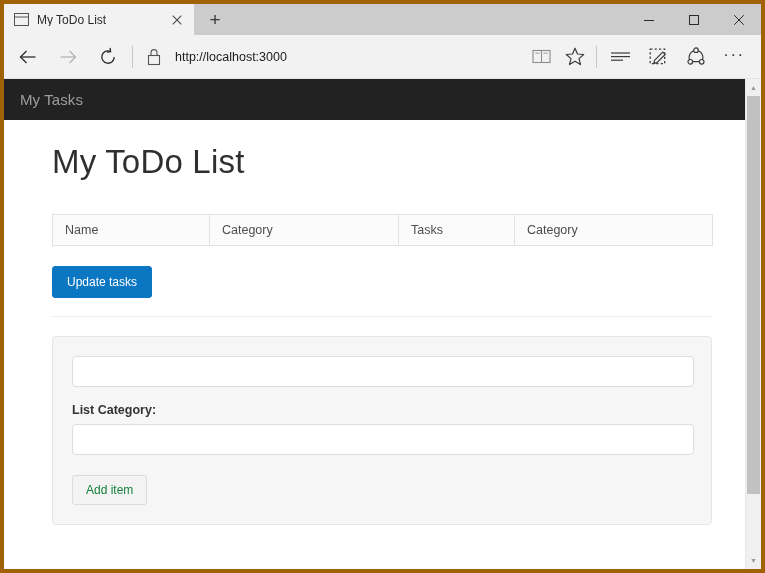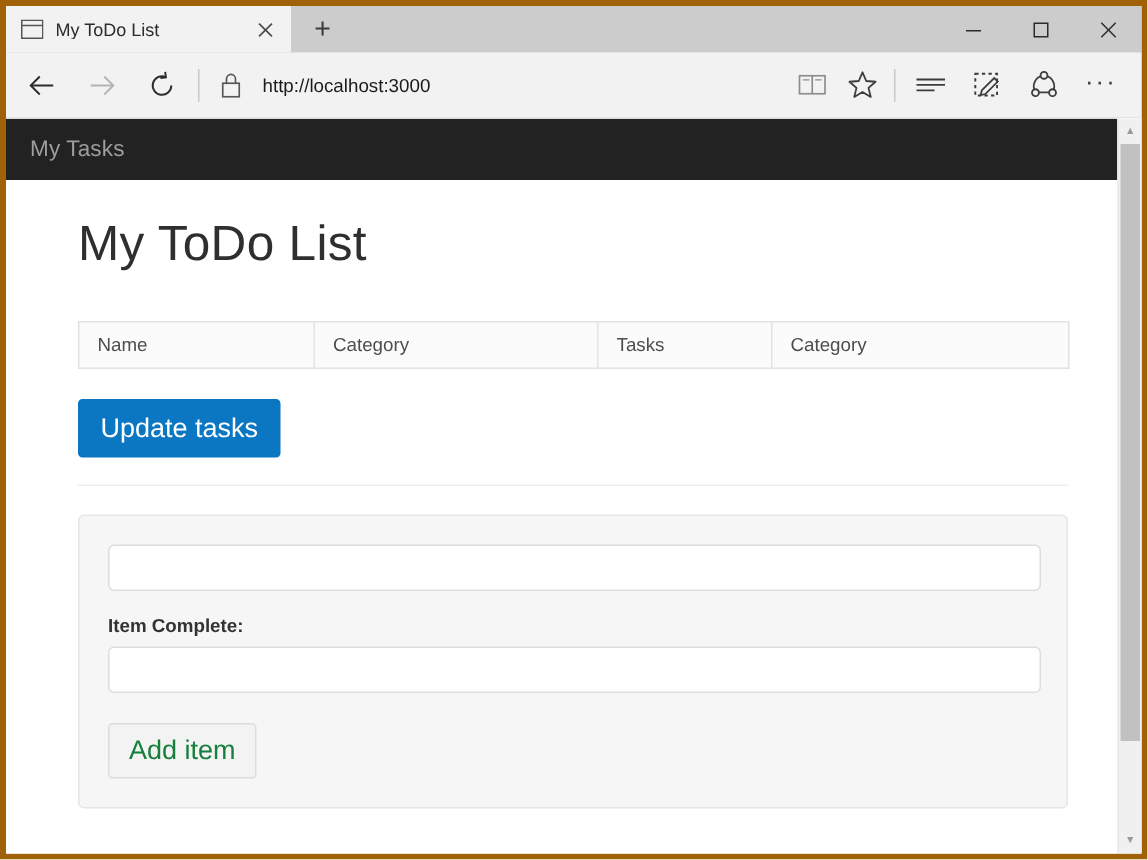--- a/index.html
+++ b/index.html
@@ -225,21 +225,21 @@
     background: #fbfbfb;
   }
   .col-name { width: 157px; }
   .col-category { width: 189px; }
   .col-date { width: 116px; }
   .col-complete { width: 198px; }
 
   
   .btn {
     font-family: "Liberation Sans", sans-serif;
-    font-size: 18px;
+    font-size: 12px;
     border-radius: 3px;
     cursor: pointer;
     display: inline-block;
   }
   .btn-primary {
     background: #0b76c2;
     border: 1px solid #0b76c2;
     color: #ffffff;
     padding: 8px 14px;
     margin-top: 20px;
@@ -429,21 +429,21 @@
           <tbody></tbody>
         </table>
 
         <button class="btn btn-primary">Update tasks</button>
 
         <hr class="divider">
 
         <div class="form-panel">
           <input class="form-input" type="text" placeholder="" style="">
 
-          <label class="form-label">Item Complete:</label>
+          <label class="form-label">List Category:</label>
           <input class="form-input" type="text" placeholder="" style="">
 
           <div class="form-actions">
             <button class="btn btn-default">Add item</button>
           </div>
         </div>
       </div>
     </div>
 
     <div class="scrollbar">

